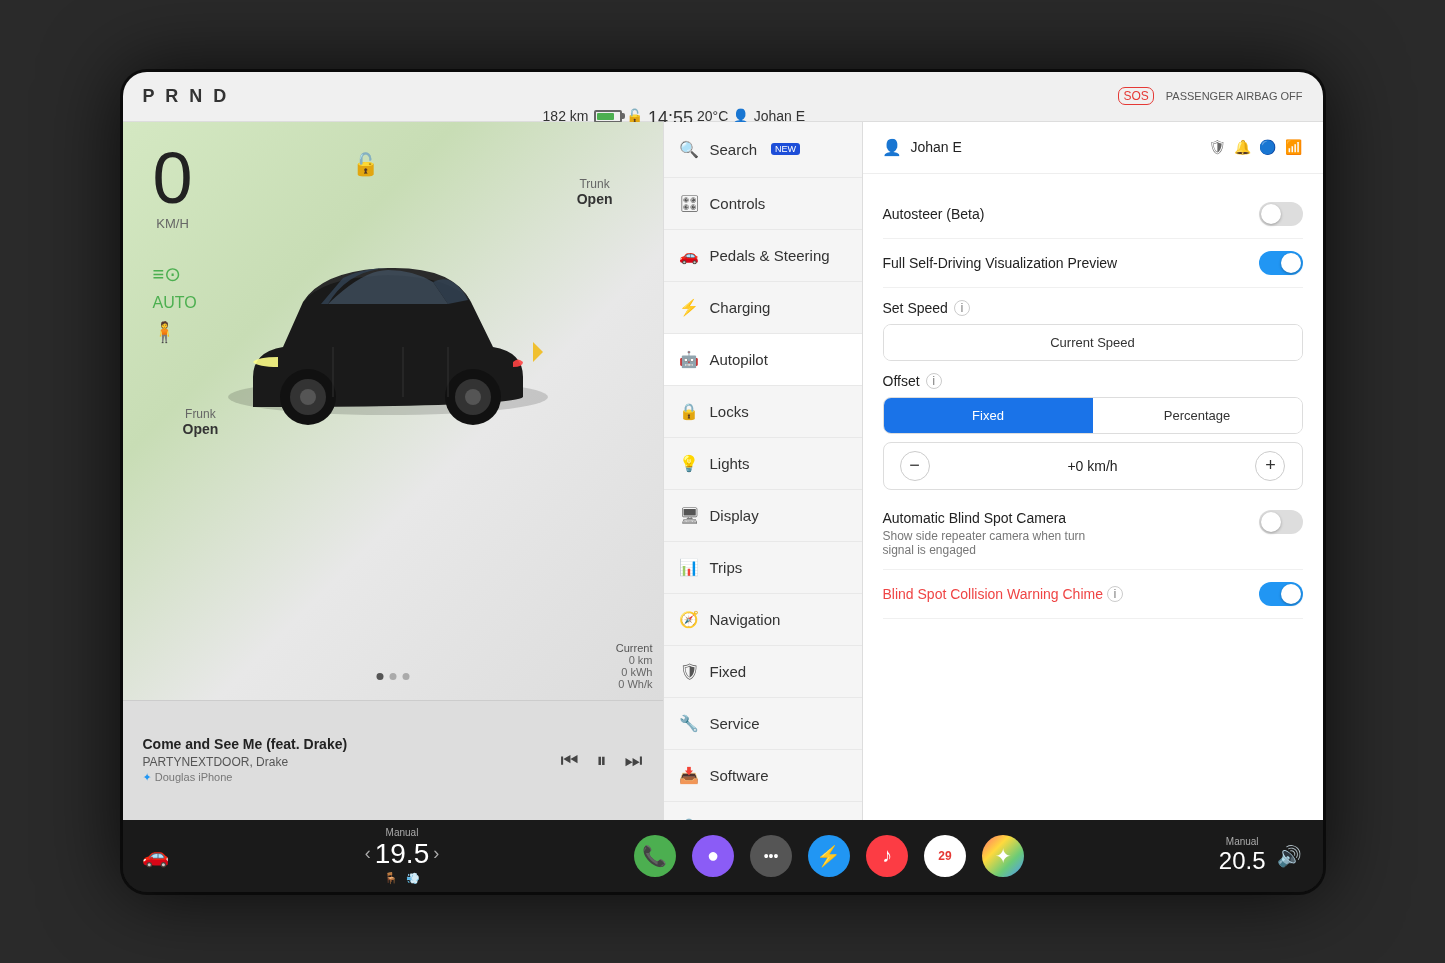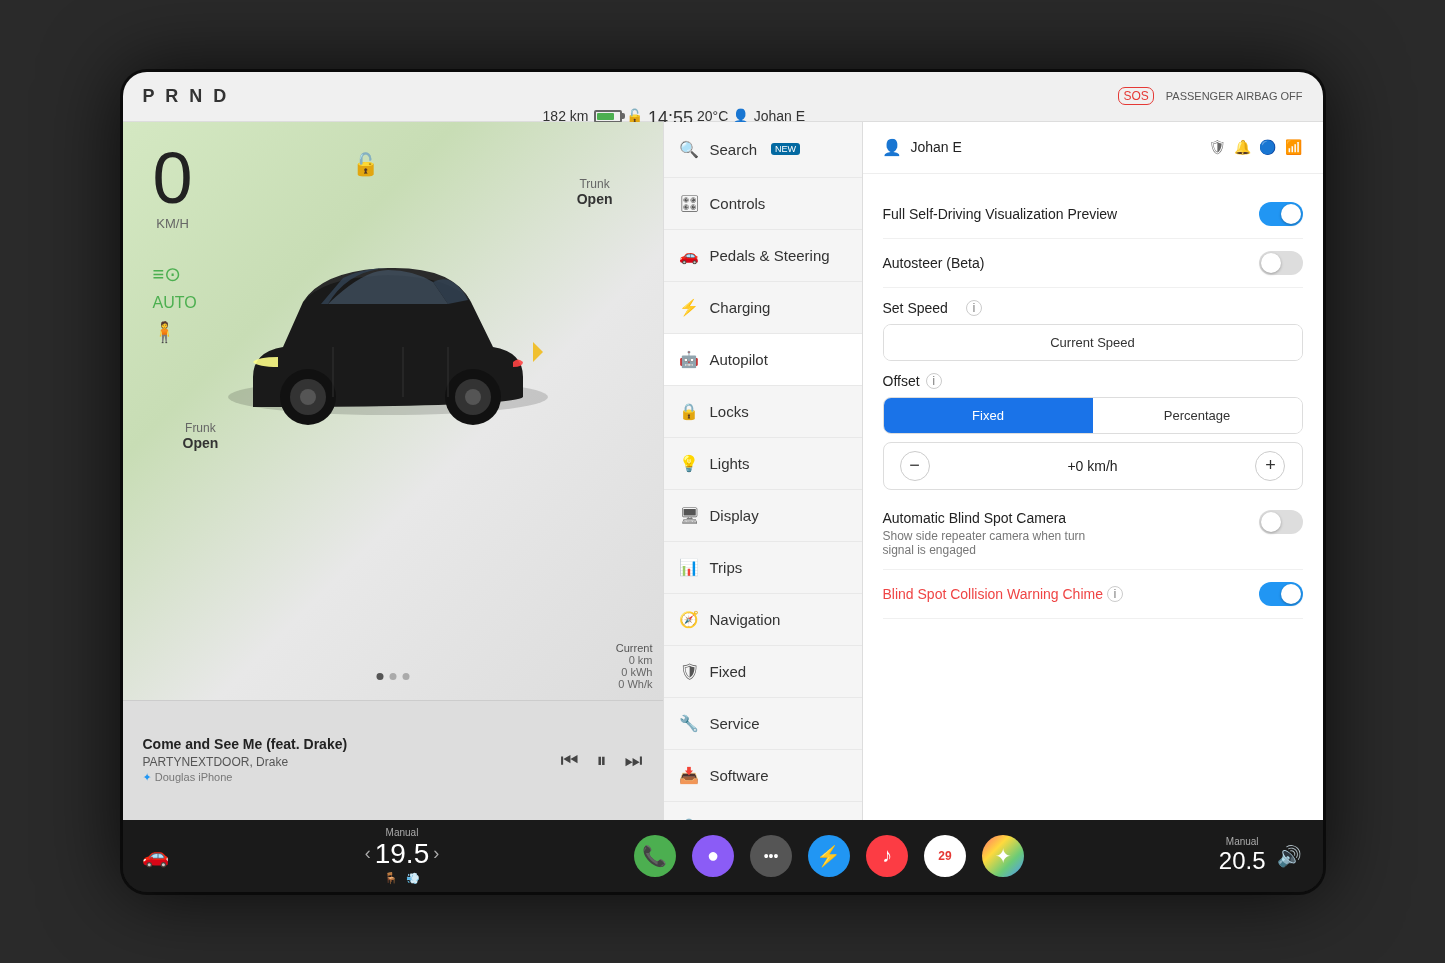--- a/index.html
+++ b/index.html
@@ -233,21 +233,21 @@
       padding-top: 18px;
       padding-bottom: 18px;
     }
     .menu-icon {
       font-size: 16px;
       color: #555;
       width: 20px;
       text-align: center;
     }
     .menu-badge {
-      background: #0369a1;
+      background: #1d4ed8;
       color: white;
       font-size: 9px;
       padding: 1px 4px;
       border-radius: 3px;
       margin-left: 4px;
     }
     
     .right-panel {
       flex: 1;
       background: white;
@@ -531,21 +531,21 @@
         <div class="speed-number">0</div>
         <div class="speed-unit">KM/H</div>
       </div>
 
       <div class="status-icons" style="margin-top:120px;">
         <div class="status-icon">≡⊙</div>
         <div class="status-icon" style="color:#4CAF50;font-size:16px;">AUTO</div>
         <div class="status-icon red">🧍</div>
       </div>
 
-      <div style="position:absolute;top:299px;left:60px;z-index:3;text-align:center;">
+      <div style="position:absolute;top:285px;left:60px;z-index:3;text-align:center;">
         <div style="font-size:12px;color:#666;">Frunk</div>
         <div style="font-size:14px;font-weight:600;color:#333;">Open</div>
       </div>
 
       <div style="position:absolute;top:55px;right:50px;z-index:3;text-align:center;">
         <div style="font-size:12px;color:#666;">Trunk</div>
         <div style="font-size:14px;font-weight:600;color:#333;">Open</div>
       </div>
 
       <div style="position:absolute;top:30px;left:230px;z-index:3;">
@@ -683,35 +683,35 @@
           <span class="header-icon">🛡</span>
           <span class="header-icon">🔔</span>
           <span class="header-icon">🔵</span>
           <span class="header-icon">📶</span>
         </div>
       </div>
 
       <div class="right-panel-content">
 
         <div class="setting-row">
+          <span class="setting-label">Autosteer (Beta)</span>
+          <div class="toggle">
+            <div class="toggle-knob"></div>
+          </div>
+        </div>
+
+        <div class="setting-row">
           <span class="setting-label">Full Self-Driving Visualization Preview</span>
           <div class="toggle on">
             <div class="toggle-knob"></div>
           </div>
         </div>
 
-        <div class="setting-row">
-          <span class="setting-label">Autosteer (Beta)</span>
-          <div class="toggle">
-            <div class="toggle-knob"></div>
-          </div>
-        </div>
-
         <div style="margin-top:12px;">
-          <div style="display:flex;align-items:center;gap:18px;margin-bottom:8px;">
+          <div style="display:flex;align-items:center;gap:6px;margin-bottom:8px;">
             <span style="font-size:14px;font-weight:500;color:#222;">Set Speed</span>
             <span style="font-size:13px;color:#888;border:1px solid #ccc;border-radius:50%;width:16px;height:16px;display:inline-flex;align-items:center;justify-content:center;">i</span>
           </div>
           <div class="speed-options">
             <div class="speed-opt">Current Speed</div>
           </div>
         </div>
 
         <div style="margin-top:12px;">
           <div style="display:flex;align-items:center;gap:6px;margin-bottom:8px;">

